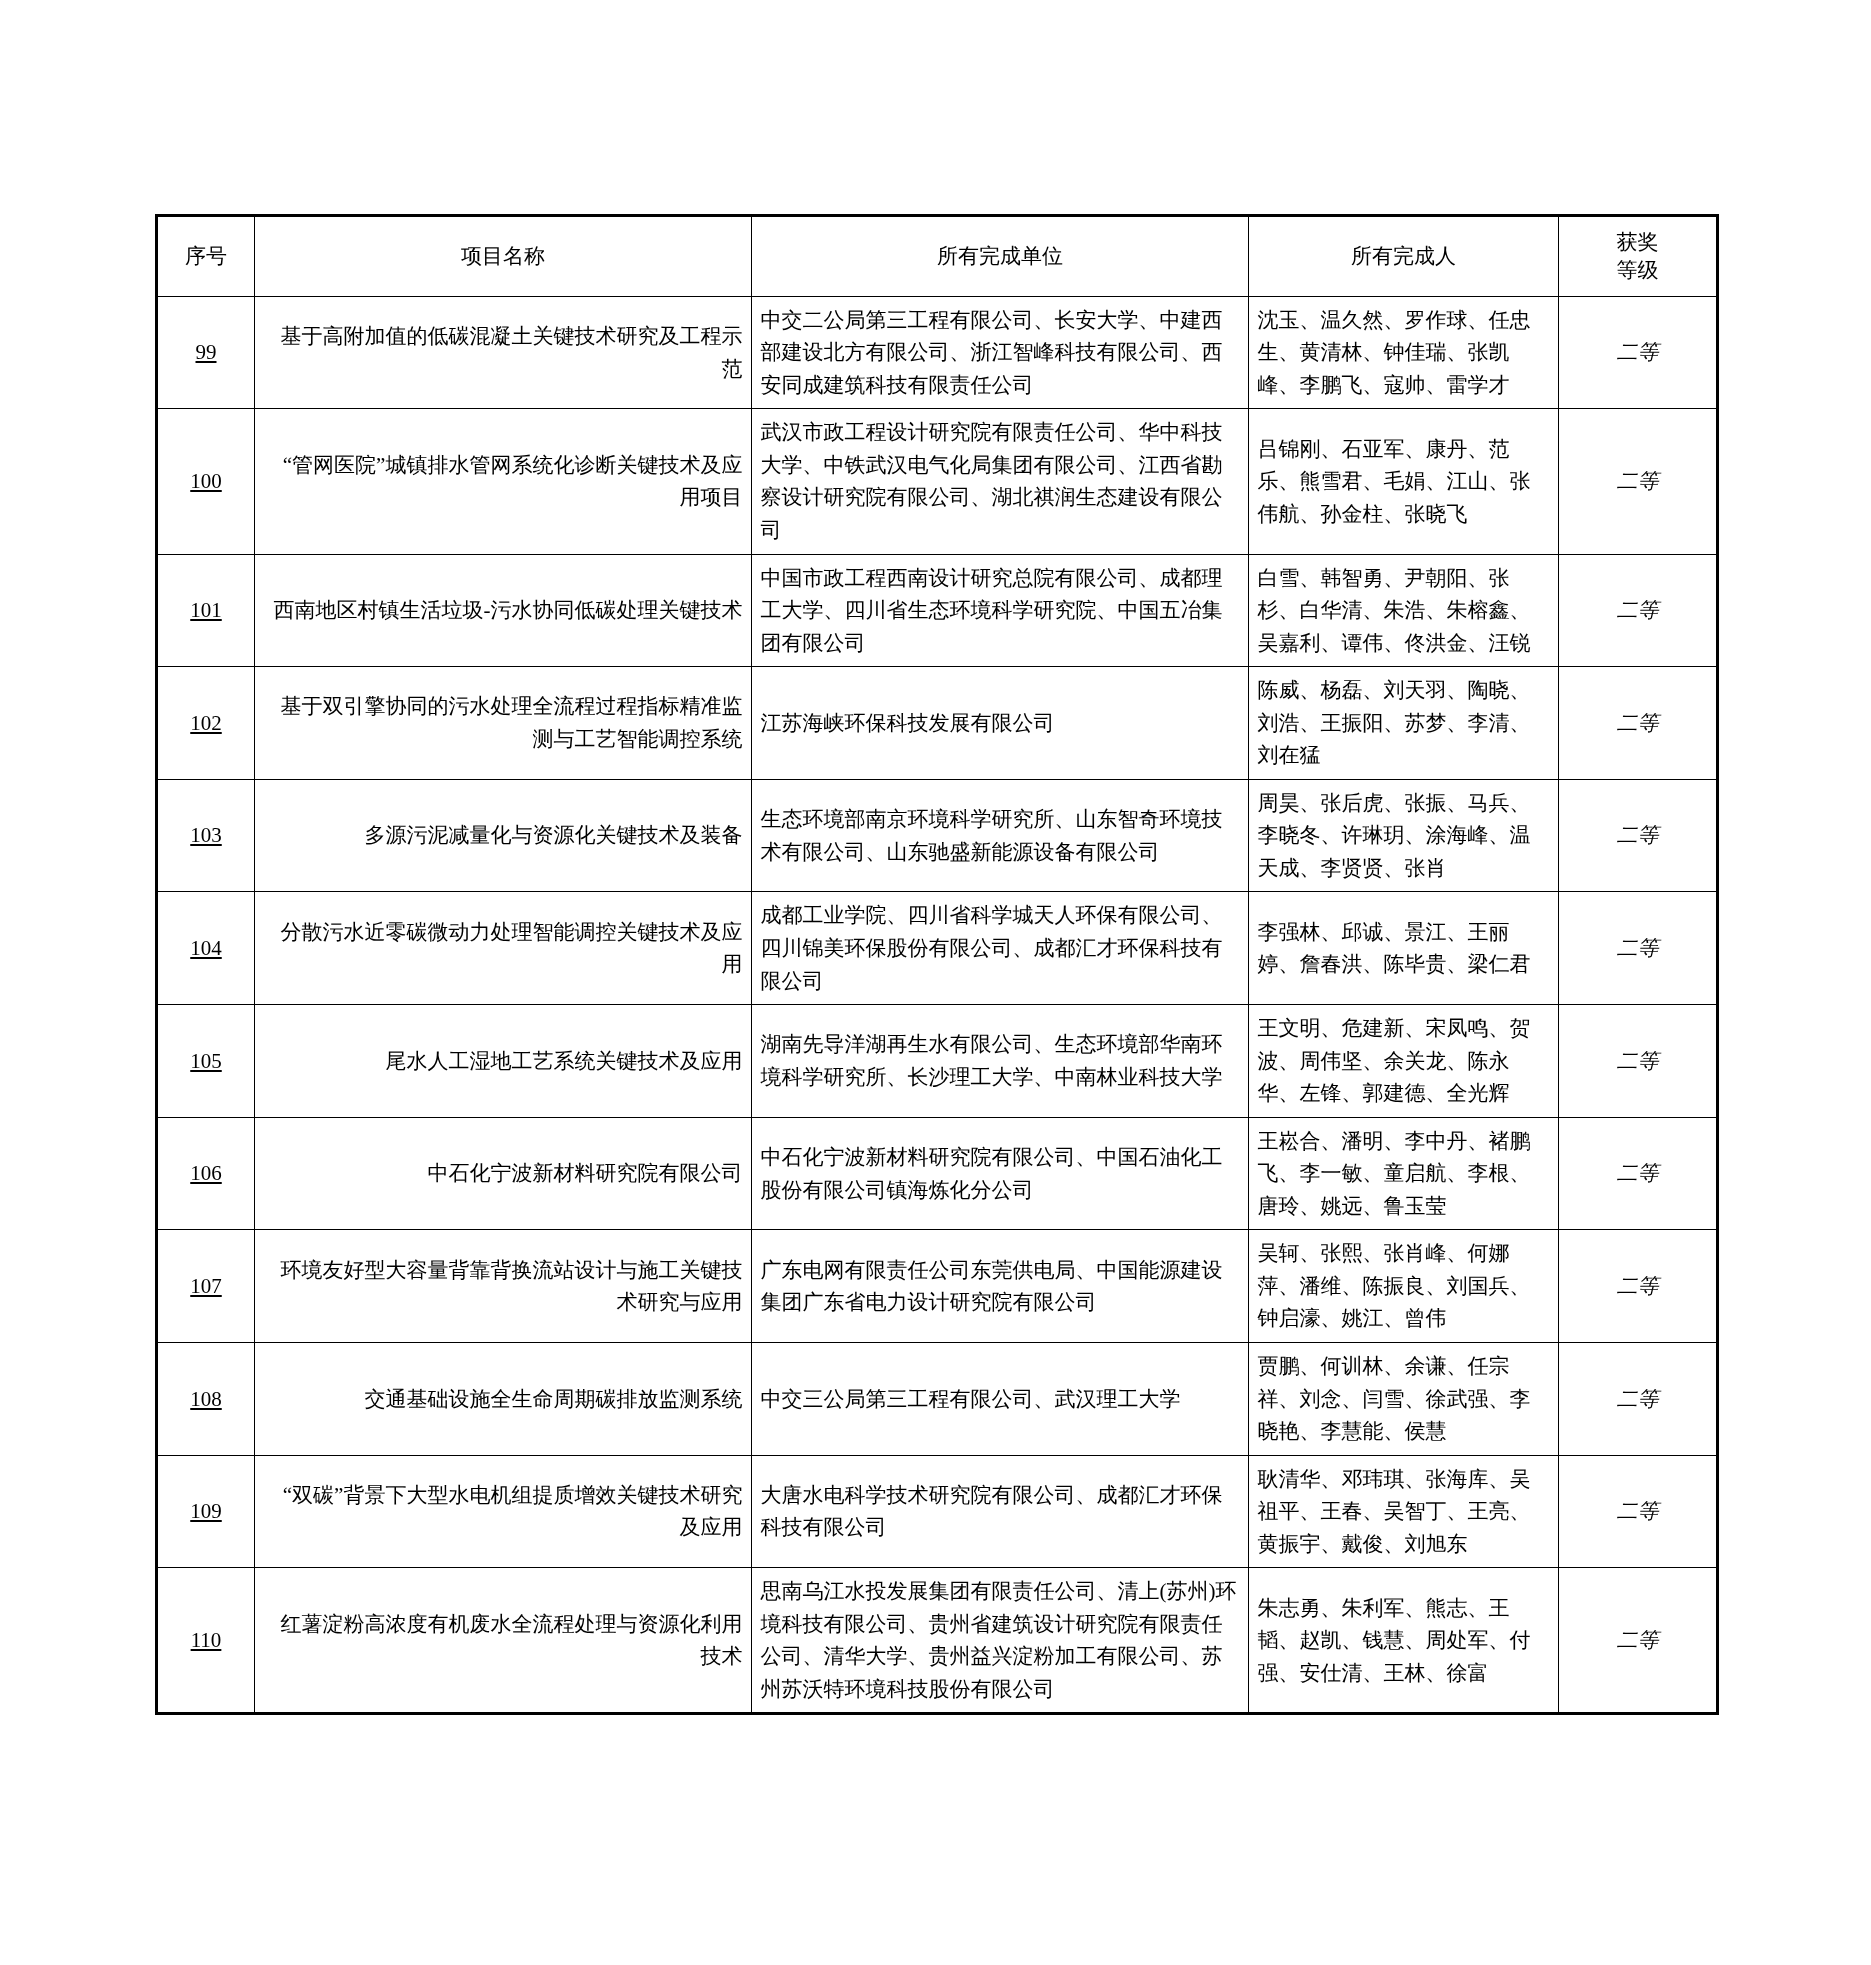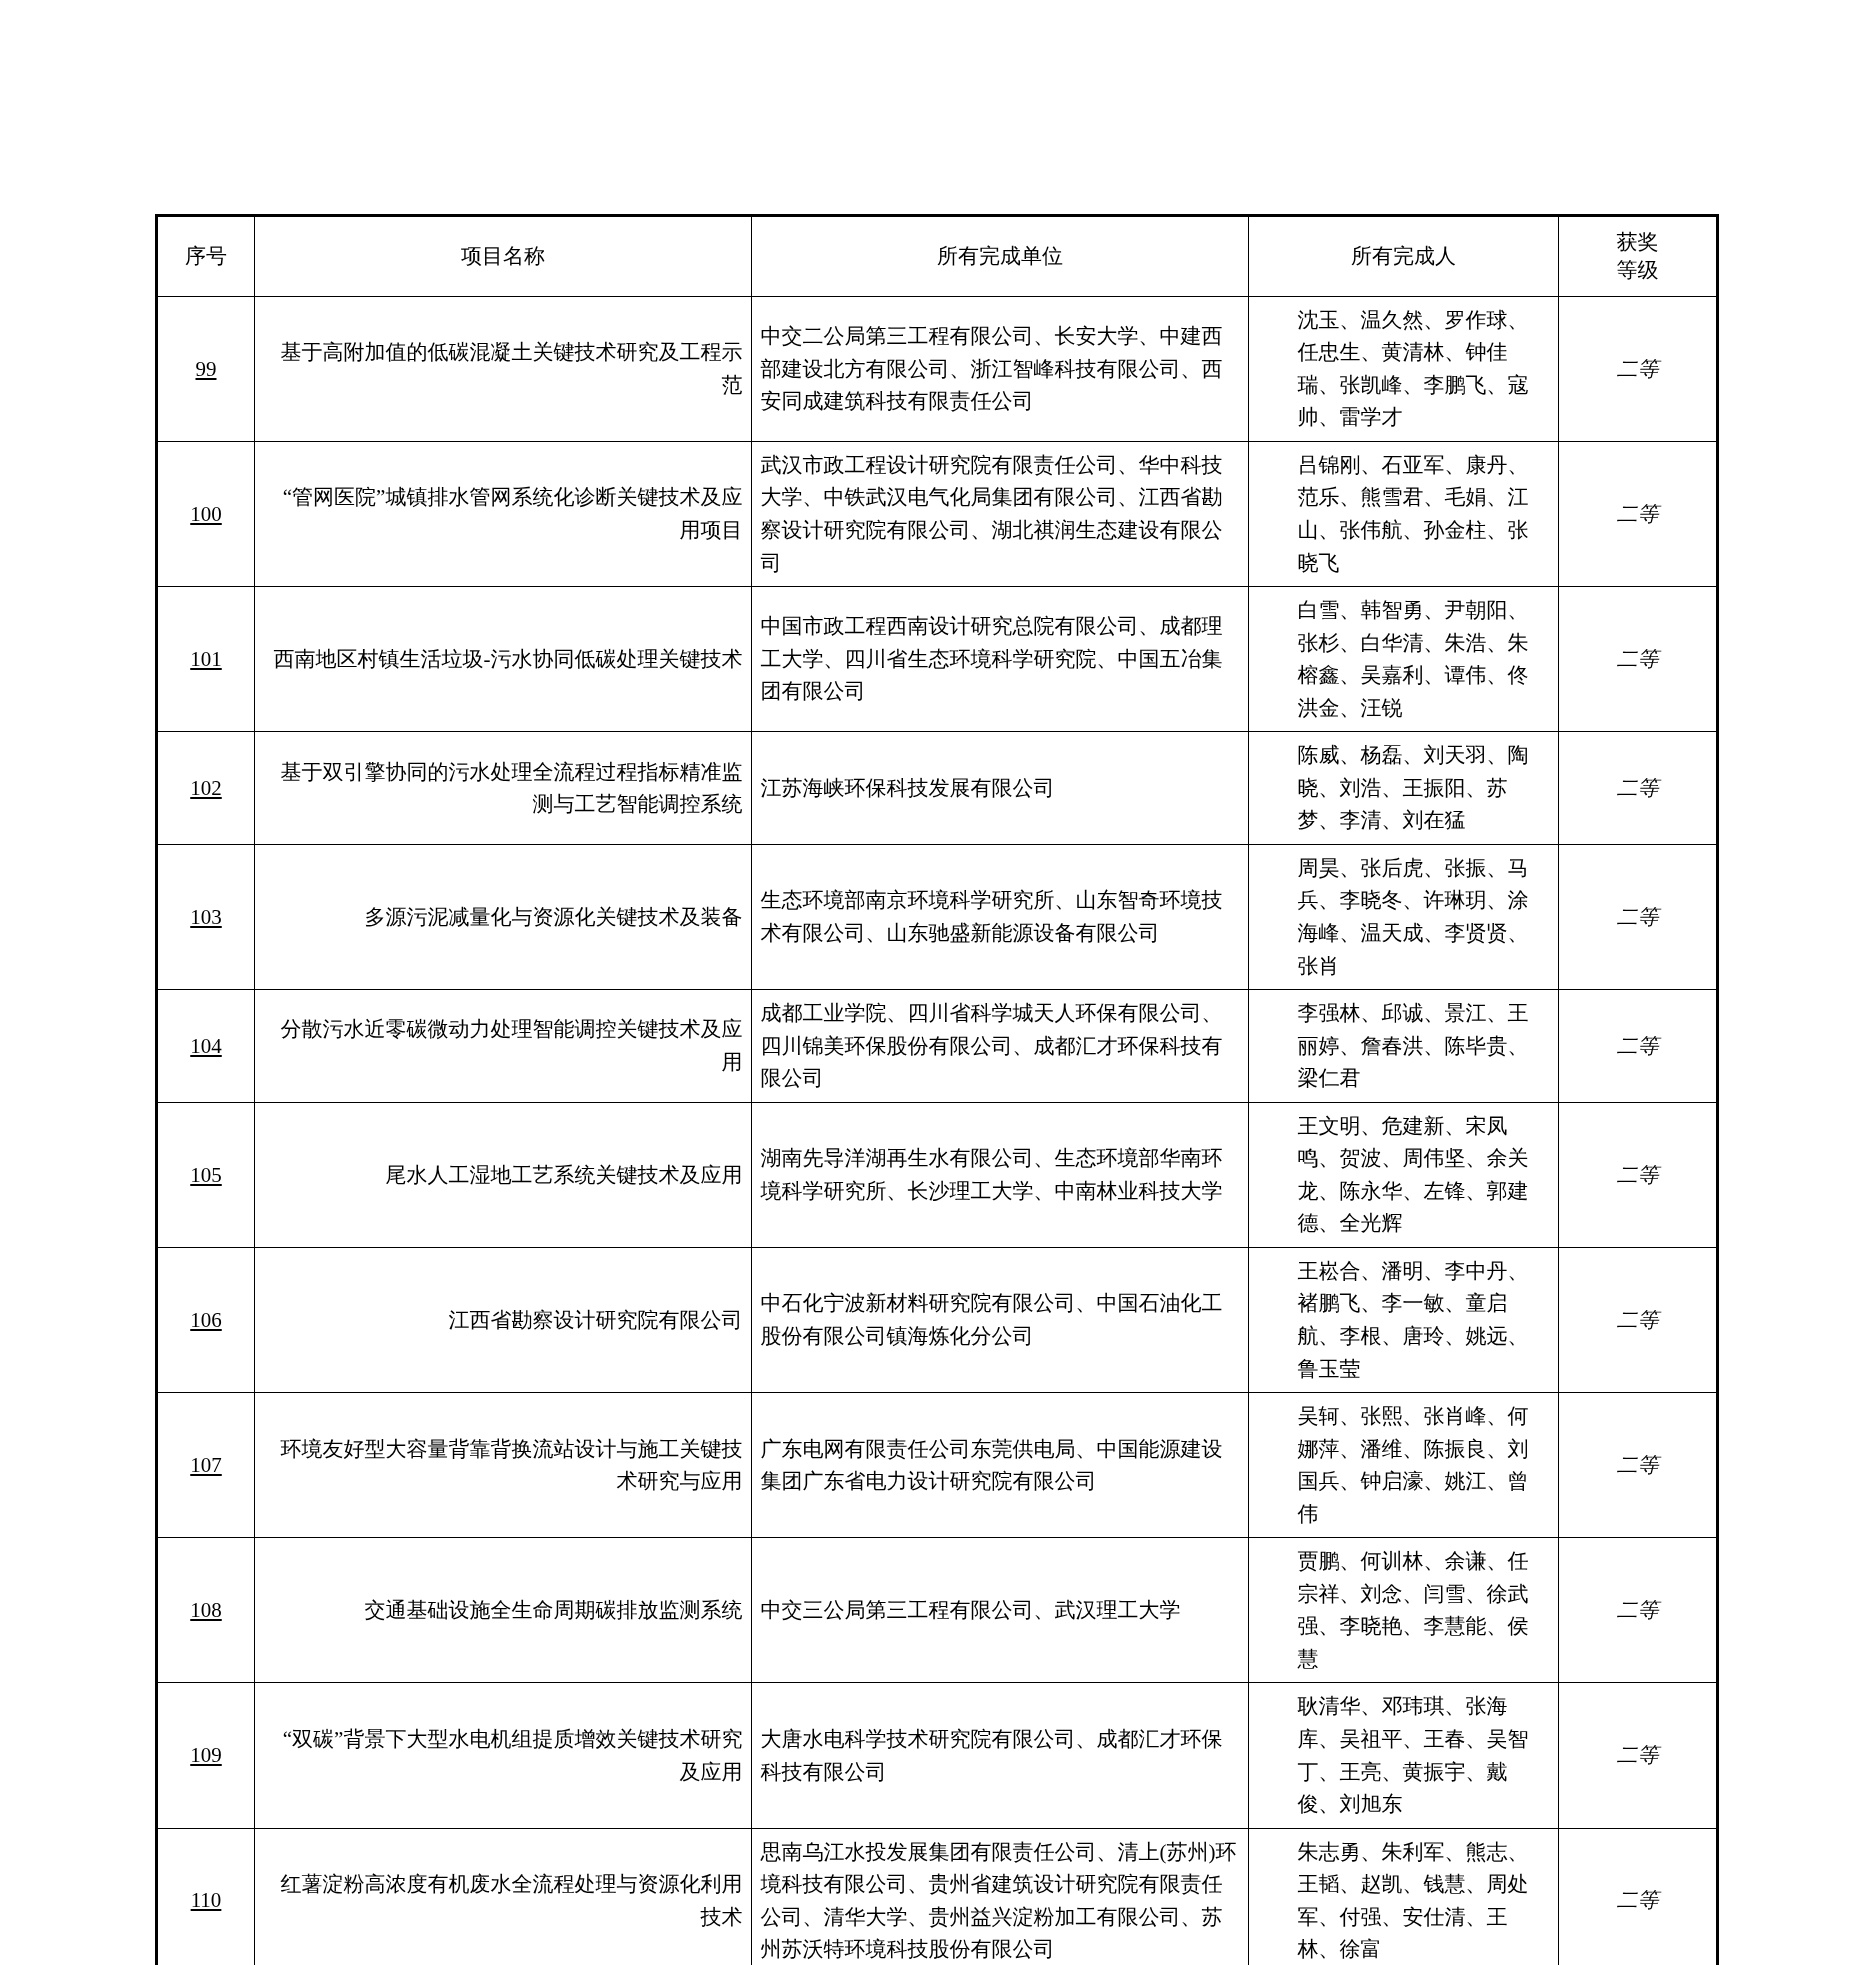--- a/index.html
+++ b/index.html
@@ -54,21 +54,21 @@
   .cell-just   { text-align: left; }
   .cell-no     { text-align: center; font-size: 21px; text-decoration: underline; }
   .cell-lvl    { text-align: center; font-style: italic; }
   .txt {
     display: block;
     white-space: pre-wrap;
     word-break: break-all;
   }
   .proj .txt  { text-align: right; }
   .units .txt { text-align: left; }
-  .ppl .txt   { text-align: left; margin-left: 40px; }
+  .ppl .txt   { text-align: left; }
   .hdr-two {
     display: block;
     white-space: pre-line;
   }
 </style>
 </head>
 <body>
 
 <div class="page">
   <div class="sheet">
@@ -226,21 +226,21 @@
           <td class="cell-lvl">
               <span class="txt">二等</span>
             </td>
         </tr>
 
         <tr>
           <td class="cell-no">
               <span class="txt">106</span>
             </td>
           <td class="proj cell-just">
-              <span class="txt">江西省勘察设计研究院有限公司</span>
+              <span class="txt">中石化宁波新材料研究院有限公司</span>
             </td>
           <td class="units cell-just">
               <span class="txt">中石化宁波新材料研究院有限公司、中国石油化工股份有限公司镇海炼化分公司</span>
             </td>
           <td class="ppl cell-just">
               <span class="txt">王崧合、潘明、李中丹、褚鹏飞、李一敏、童启航、李根、唐玲、姚远、鲁玉莹</span>
             </td>
           <td class="cell-lvl">
               <span class="txt">二等</span>
             </td>

